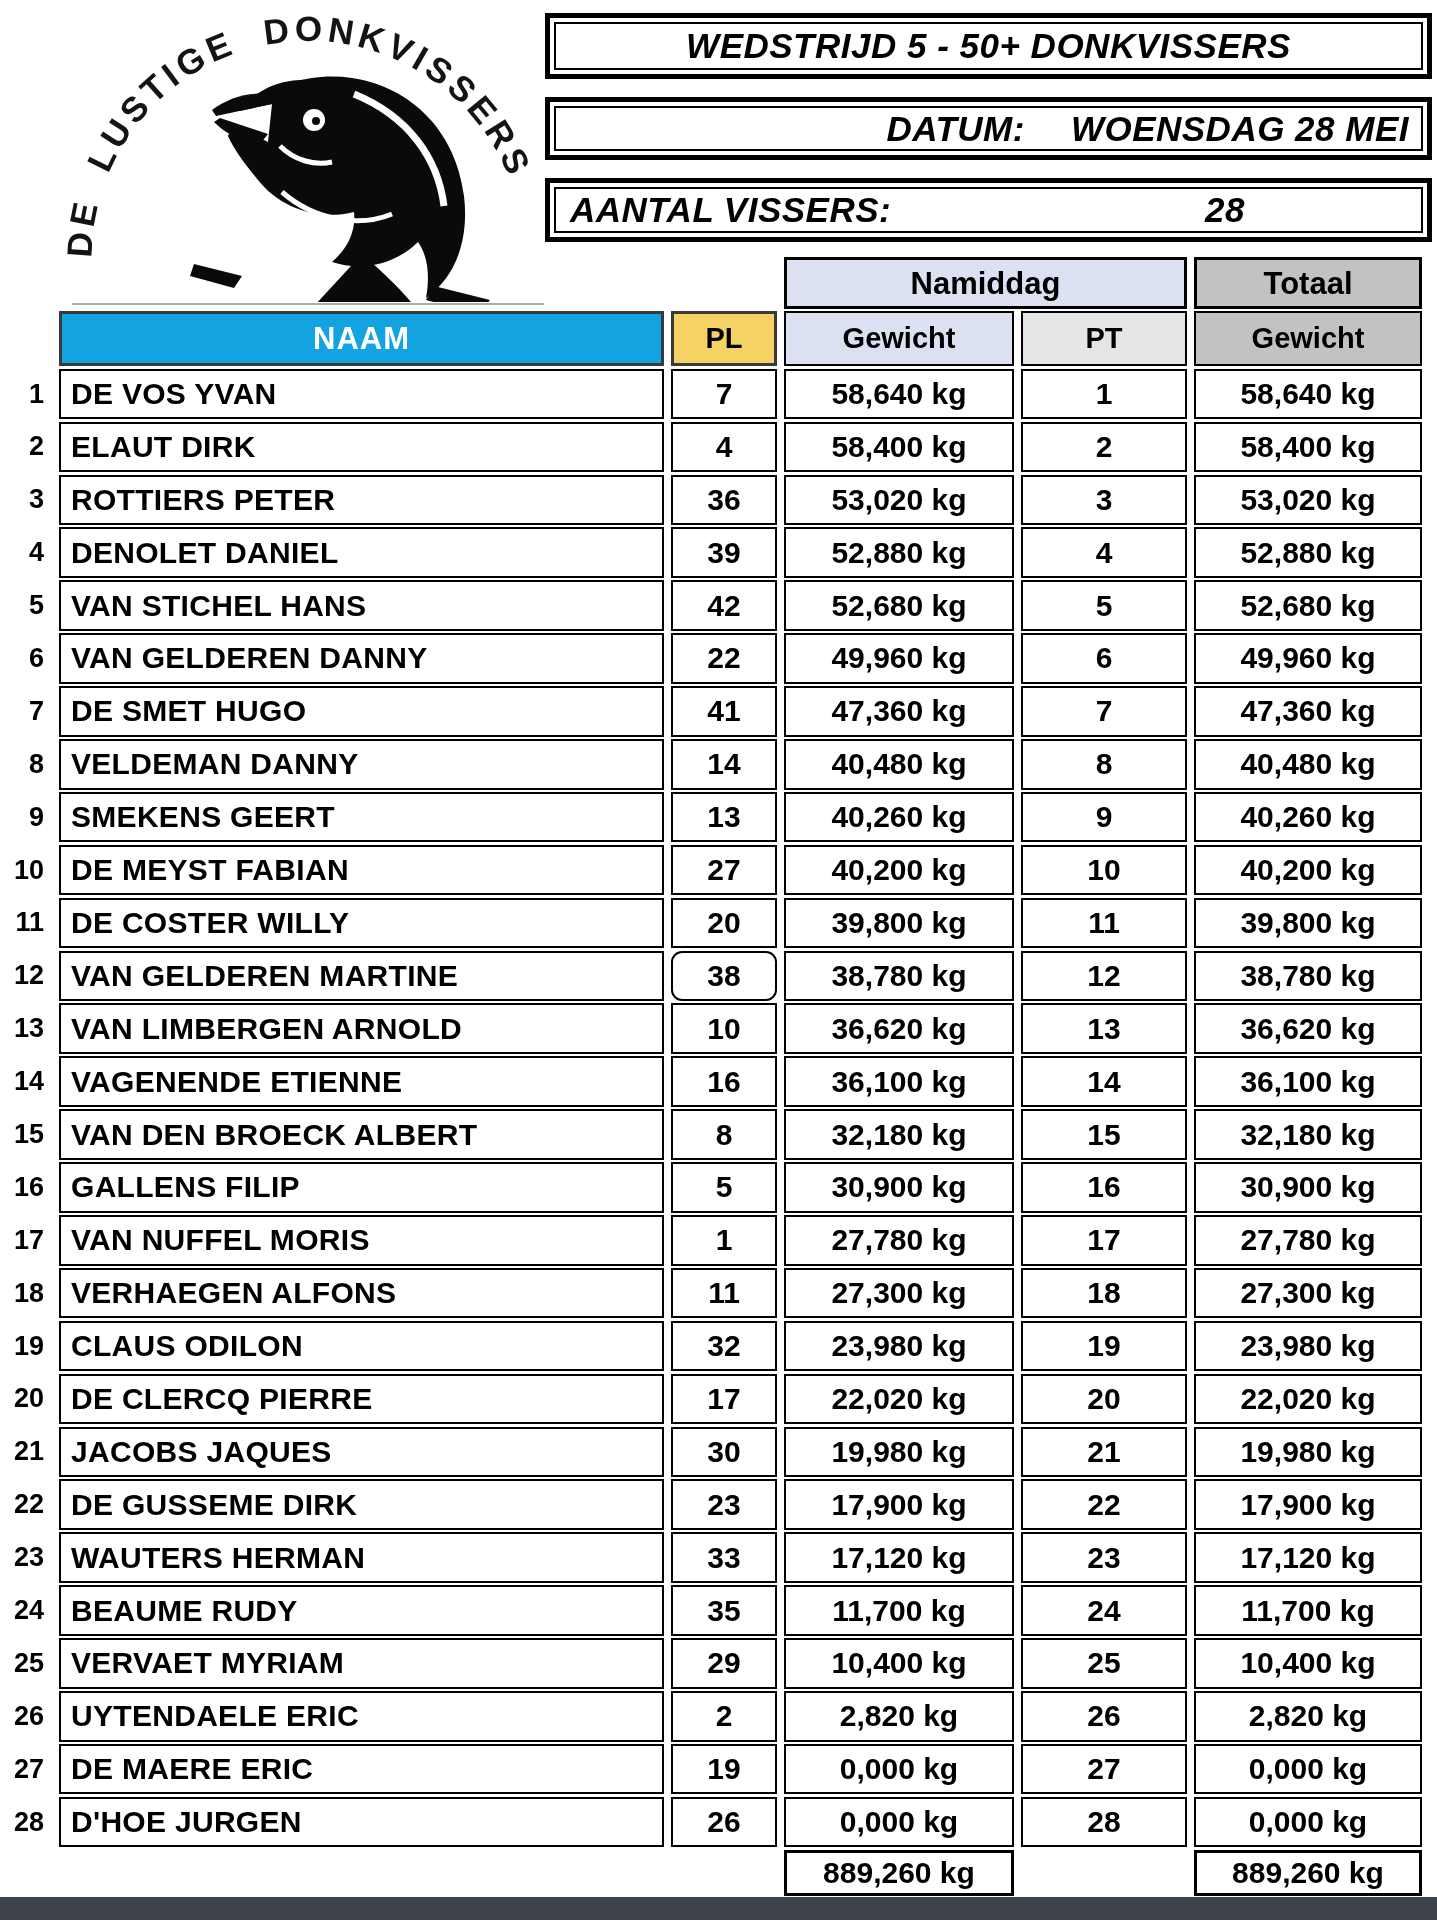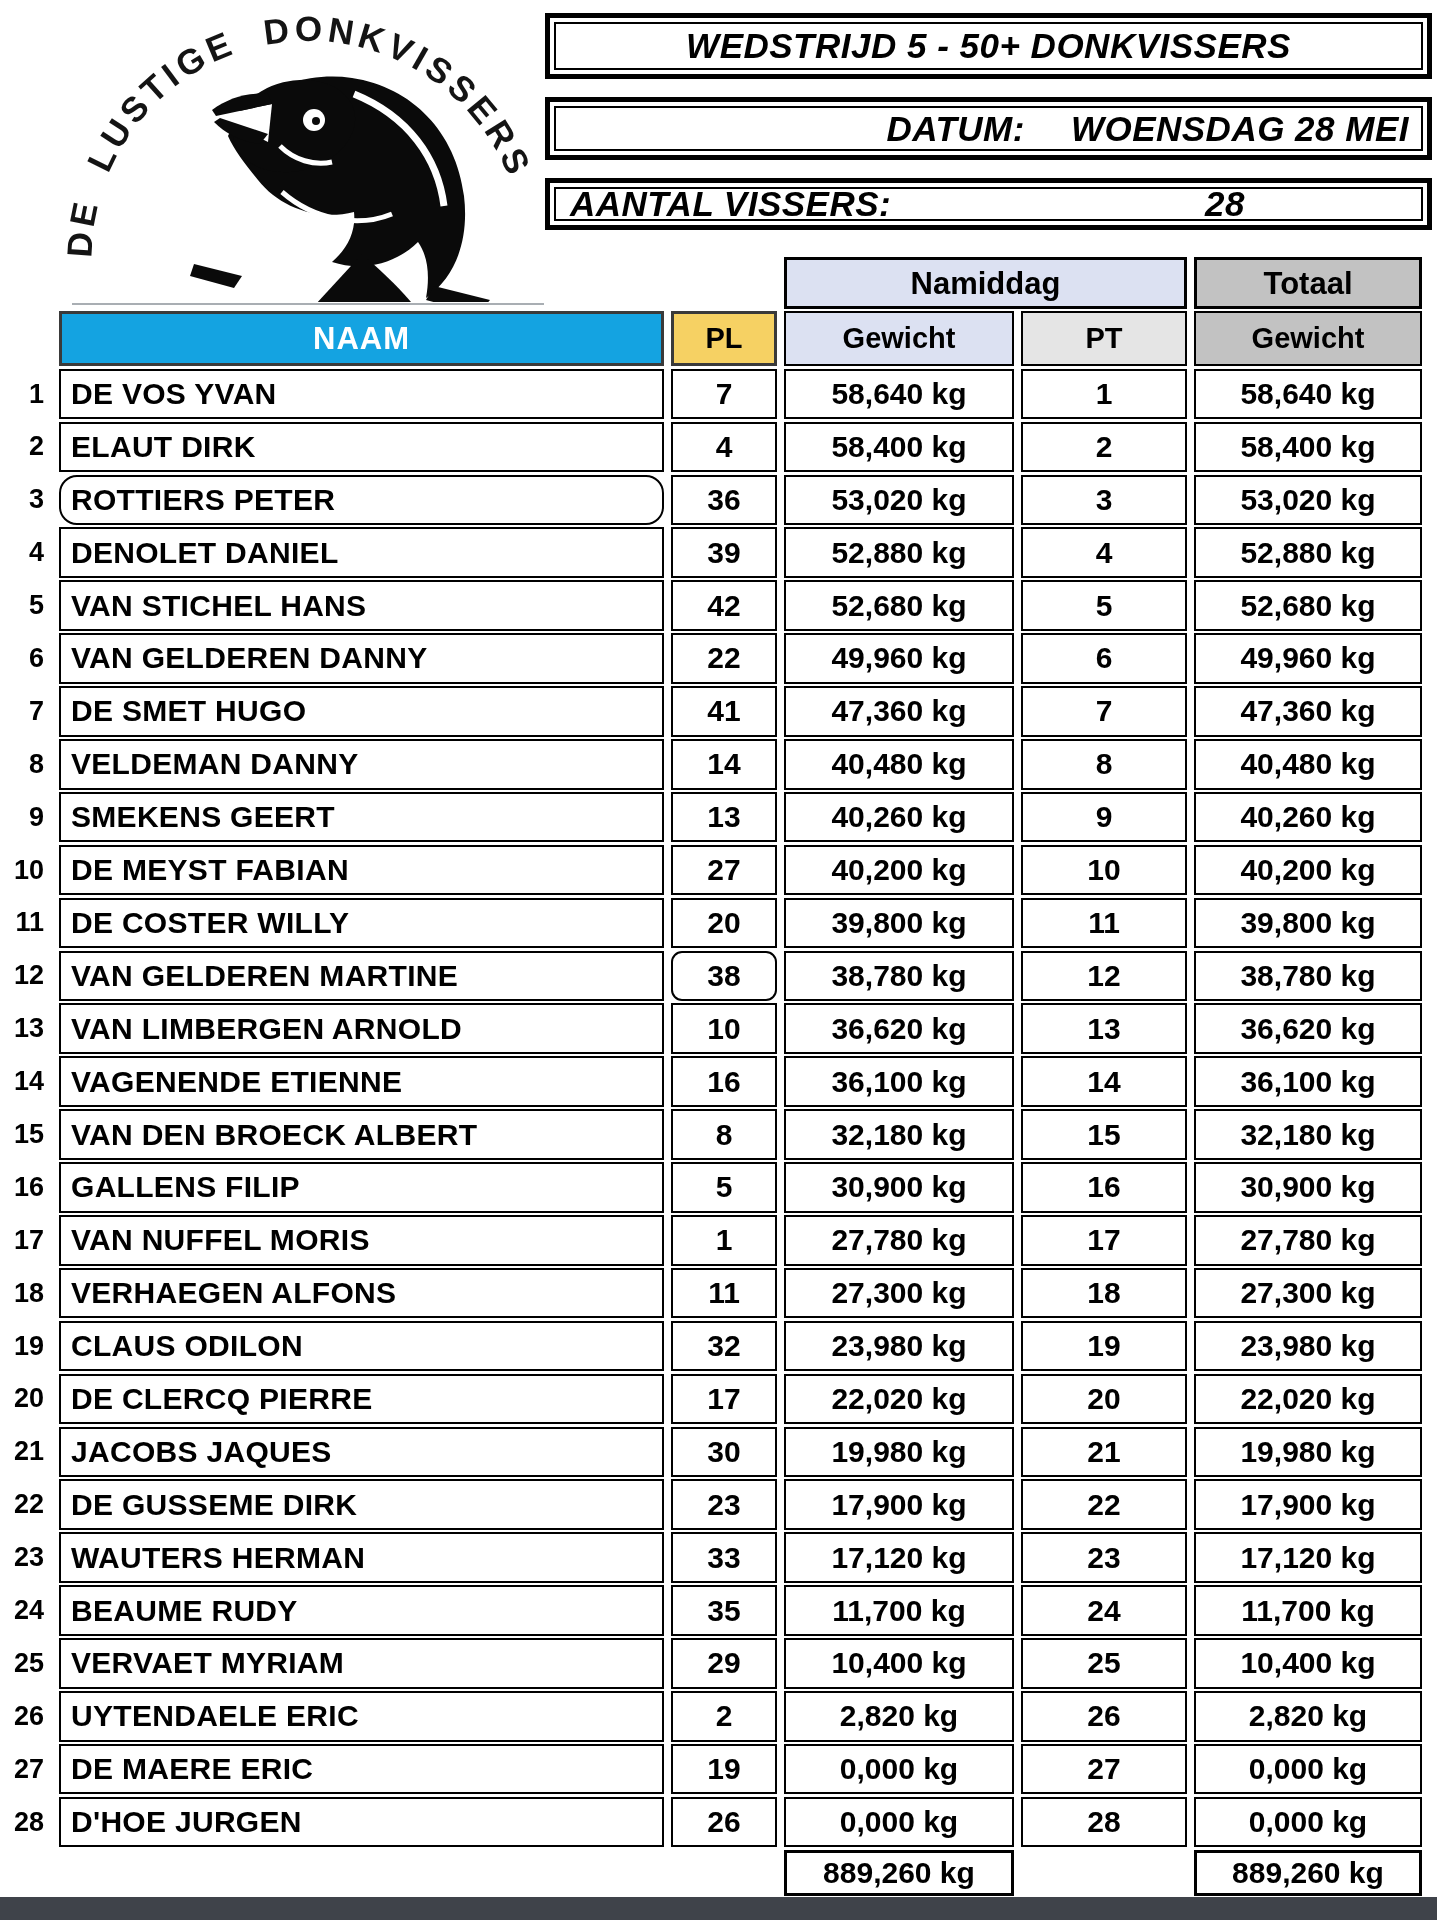--- a/index.html
+++ b/index.html
@@ -12,21 +12,21 @@
   
   .top-box {
     position:absolute; left:545px; width:887px; background:#fff;
     border:5px solid #000;
     box-shadow: inset 0 0 0 4px #fff, inset 0 0 0 6px #000;
     display:flex; align-items:center;
     font-style:italic; font-size:35px; letter-spacing:0.5px;
   }
   .box-title   { top:13px;  height:66px; justify-content:center; }
   .box-datum   { top:97px;  height:63px; justify-content:flex-end; padding-right:18px; gap:46px; }
-  .box-aantal  { top:178px; height:52px; justify-content:flex-start; padding-left:20px; }
+  .box-aantal  { top:178px; height:64px; justify-content:flex-start; padding-left:20px; }
   .aantal-value { position:absolute; left:615px; width:120px; text-align:center; }
   
   .logo-svg { position:absolute; left:58px; top:6px; width:492px; height:296px; }
   .logo-underline { position:absolute; left:72px; top:303px; width:472px; height:2px; background:#a9aeb3; }
   
   .results {
     position:absolute; left:8px; top:257px;
     display:grid;
     grid-template-columns:44px 605px 106px 230px 166px 228px;
     grid-template-rows:52px 55px repeat(28, 50.5px) 46px;
@@ -114,21 +114,21 @@
       <div class="cell" style="grid-area: 3 / 4;">58,640 kg</div>
       <div class="cell" style="grid-area: 3 / 5;">1</div>
       <div class="cell" style="grid-area: 3 / 6;">58,640 kg</div>
       <div class="rank" style="grid-area: 4 / 1;">2</div>
       <div class="cell name" style="grid-area: 4 / 2;">ELAUT DIRK</div>
       <div class="cell" style="grid-area: 4 / 3;">4</div>
       <div class="cell" style="grid-area: 4 / 4;">58,400 kg</div>
       <div class="cell" style="grid-area: 4 / 5;">2</div>
       <div class="cell" style="grid-area: 4 / 6;">58,400 kg</div>
       <div class="rank" style="grid-area: 5 / 1;">3</div>
-      <div class="cell name" style="grid-area: 5 / 2; border-radius: 18px;">ROTTIERS PETER</div>
+      <div class="cell name" style="grid-area: 5 / 2;">ROTTIERS PETER</div>
       <div class="cell" style="grid-area: 5 / 3;">36</div>
       <div class="cell" style="grid-area: 5 / 4;">53,020 kg</div>
       <div class="cell" style="grid-area: 5 / 5;">3</div>
       <div class="cell" style="grid-area: 5 / 6;">53,020 kg</div>
       <div class="rank" style="grid-area: 6 / 1;">4</div>
       <div class="cell name" style="grid-area: 6 / 2;">DENOLET DANIEL</div>
       <div class="cell" style="grid-area: 6 / 3;">39</div>
       <div class="cell" style="grid-area: 6 / 4;">52,880 kg</div>
       <div class="cell" style="grid-area: 6 / 5;">4</div>
       <div class="cell" style="grid-area: 6 / 6;">52,880 kg</div>

